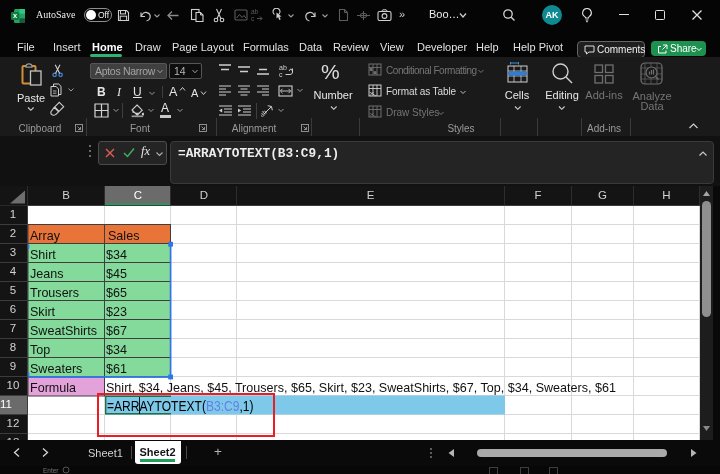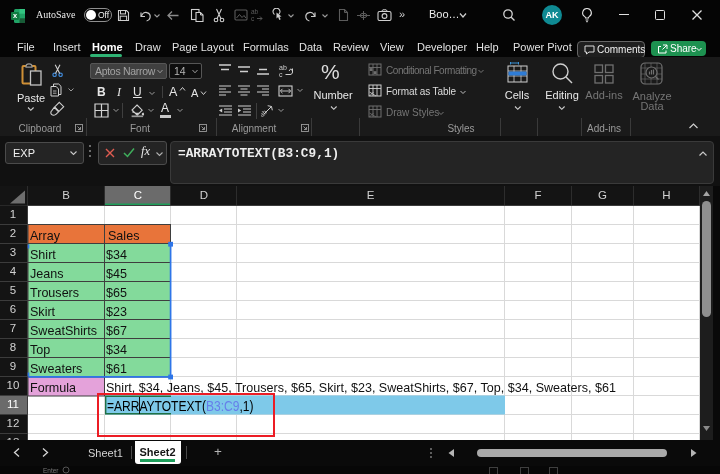--- a/index.html
+++ b/index.html
@@ -138,21 +138,21 @@
   <div class="a" style="left:92px;top:11px;color:#fff;font-weight:bold;">Home</div>
   <div class="a" style="left:90px;top:24px;width:32px;height:2.5px;background:#2fb374;border-radius:2px;"></div>
   <div class="a" style="left:135px;top:11px;">Draw</div>
   <div class="a" style="left:172px;top:11px;">Page Layout</div>
   <div class="a" style="left:243px;top:11px;">Formulas</div>
   <div class="a" style="left:299px;top:11px;">Data</div>
   <div class="a" style="left:333px;top:11px;">Review</div>
   <div class="a" style="left:380px;top:11px;">View</div>
   <div class="a" style="left:417px;top:11px;">Developer</div>
   <div class="a" style="left:476px;top:11px;">Help</div>
-  <div class="a" style="left:513px;top:11px;">Power Pivot</div>
+  <div class="a" style="left:513px;top:11px;">Help Pivot</div>
 
   <div class="a" style="left:577px;top:11px;width:66px;height:15px;border:1px solid #666;border-radius:4px;background:#1f1f1f;">
     <svg class="a" style="left:6px;top:2.5px;" width="11" height="10" viewBox="0 0 11 10">
       <path d="M1 1h9v6H5L2.5 9V7H1z" fill="none" stroke="#dcdcdc" stroke-width="1"></path>
     </svg>
     <div class="a" style="left:19px;top:2px;color:#f0f0f0;font-size:10px;">Comments</div>
   </div>
 
   <div class="a" style="left:651px;top:11px;width:55px;height:15px;border-radius:4px;background:#1d9150;">
     <svg class="a" style="left:6px;top:2.5px;" width="11" height="10" viewBox="0 0 11 10">
@@ -400,26 +400,20 @@
   <div class="a dim" style="left:632px;top:33px;width:40px;text-align:center;font-size:11px;">Analyze</div>
   <div class="a dim" style="left:632px;top:43px;width:40px;text-align:center;font-size:11px;">Data</div>
 
   <svg class="a" style="left:688px;top:65px;" width="11" height="8" viewBox="0 0 11 8">
         <path d="M1.5 6L5.5 2l4 4" fill="none" stroke="#cfcfcf" stroke-width="1.2"></path>
       </svg>
 </div>
 
 <div class="a" id="fbar" style="left:0;top:136px;width:720px;height:50px;background:#111111;">
 
-  <div class="a" style="left:5px;top:6px;width:77px;height:20px;background:#242424;border:1px solid #4b4b4b;border-radius:3px;">
-    <div class="a" style="left:7px;top:3.5px;color:#f0f0f0;font-size:11px;">EXP</div>
-    <svg class="a" style="left:63px;top:7px;" width="9" height="7" viewBox="0 0 9 7">
-          <path d="M1.5 1.5l3 3 3-3" fill="none" stroke="#c9c9c9" stroke-width="1.1"></path>
-        </svg>
-  </div>
 
   <div class="a" style="left:89px;top:9px;width:2px;height:2px;background:#8a8a8a;border-radius:50%;"></div>
   <div class="a" style="left:89px;top:14px;width:2px;height:2px;background:#8a8a8a;border-radius:50%;"></div>
   <div class="a" style="left:89px;top:19px;width:2px;height:2px;background:#8a8a8a;border-radius:50%;"></div>
 
   <div class="a" style="left:98px;top:5px;width:67px;height:22px;background:#242424;border:1px solid #4b4b4b;border-radius:3px;">
     <svg class="a" style="left:6px;top:6px;" width="10" height="10" viewBox="0 0 10 10">
           <path d="M1 1l8 8M9 1L1 9" stroke="#e05c51" stroke-width="1.4"></path>
         </svg>
     <svg class="a" style="left:24px;top:5px;" width="12" height="11" viewBox="0 0 12 11">
@@ -494,21 +488,21 @@
   <div class="a" style="left:0;top:22px;width:26px;text-align:center;color:#d2d2d2;font-size:11.5px;">1</div>
   <div class="a" style="left:0;top:41px;width:26px;text-align:center;color:#d2d2d2;font-size:11.5px;">2</div>
   <div class="a" style="left:0;top:60px;width:26px;text-align:center;color:#d2d2d2;font-size:11.5px;">3</div>
   <div class="a" style="left:0;top:79px;width:26px;text-align:center;color:#d2d2d2;font-size:11.5px;">4</div>
   <div class="a" style="left:0;top:98px;width:26px;text-align:center;color:#d2d2d2;font-size:11.5px;">5</div>
   <div class="a" style="left:0;top:117px;width:26px;text-align:center;color:#d2d2d2;font-size:11.5px;">6</div>
   <div class="a" style="left:0;top:136px;width:26px;text-align:center;color:#d2d2d2;font-size:11.5px;">7</div>
   <div class="a" style="left:0;top:155px;width:26px;text-align:center;color:#d2d2d2;font-size:11.5px;">8</div>
   <div class="a" style="left:0;top:174px;width:26px;text-align:center;color:#d2d2d2;font-size:11.5px;">9</div>
   <div class="a" style="left:0;top:193px;width:26px;text-align:center;color:#d2d2d2;font-size:11.5px;">10</div>
-  <div class="a" style="left:0;top:212px;width:26px;text-align:center;color:#fff;font-size:11.5px;">11</div>
+  <div class="a" style="left:0;top:212px;width:26px;text-align:left;color:#fff;font-size:11.5px;">11</div>
   <div class="a" style="left:0;top:231px;width:26px;text-align:center;color:#d2d2d2;font-size:11.5px;">12</div>
   <div class="a" style="left:0;top:250px;width:26px;text-align:center;color:#d2d2d2;font-size:11.5px;">13</div>
 
   <div class="ct" style="left:29.5px;top:41.5px;">Array</div>
   <div class="ct" style="left:108px;top:41.5px;">Sales</div>
   <div class="ct" style="left:29.5px;top:60.5px;">Shirt</div>
   <div class="ct" style="left:106px;top:60.5px;">$34</div>
   <div class="ct" style="left:29.5px;top:79.5px;">Jeans</div>
   <div class="ct" style="left:106px;top:79.5px;">$45</div>
   <div class="ct" style="left:29.5px;top:98.5px;">Trousers</div>

